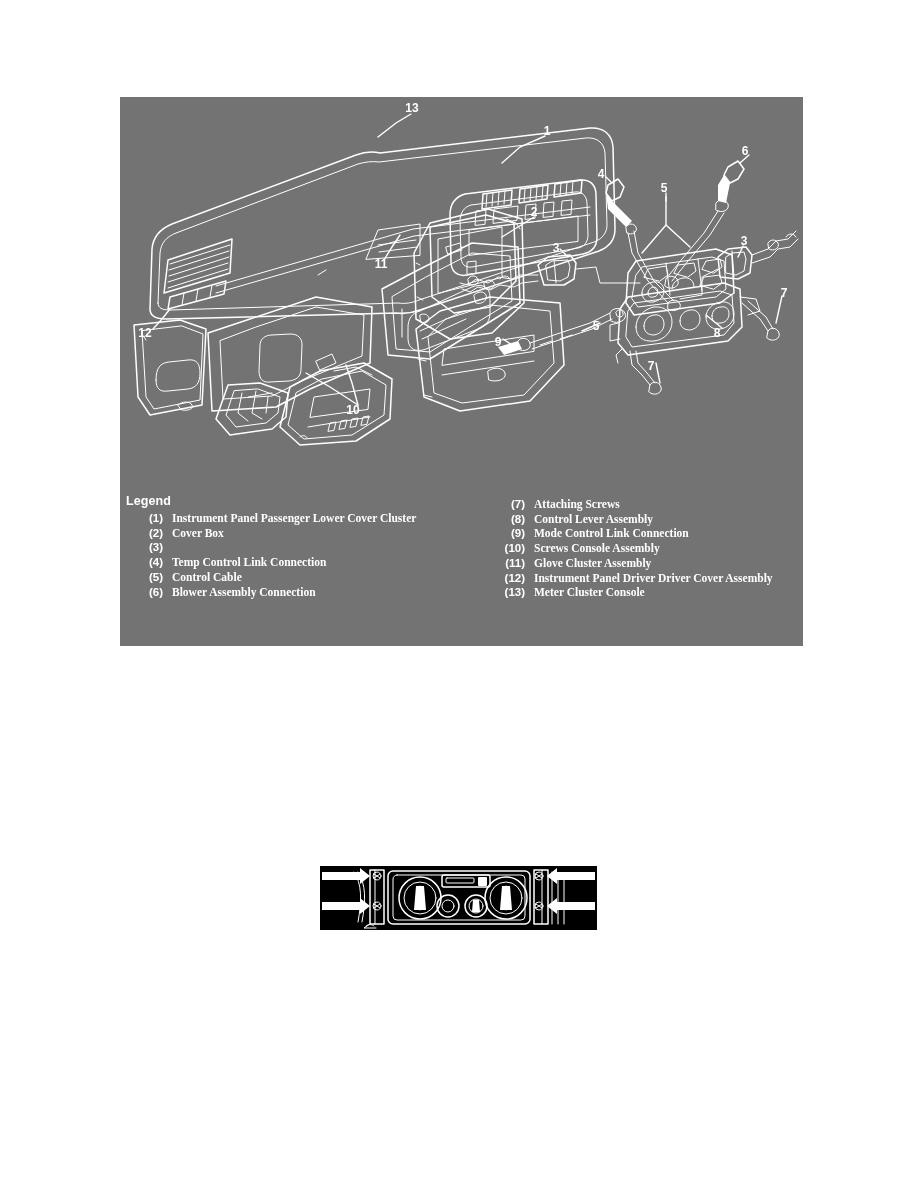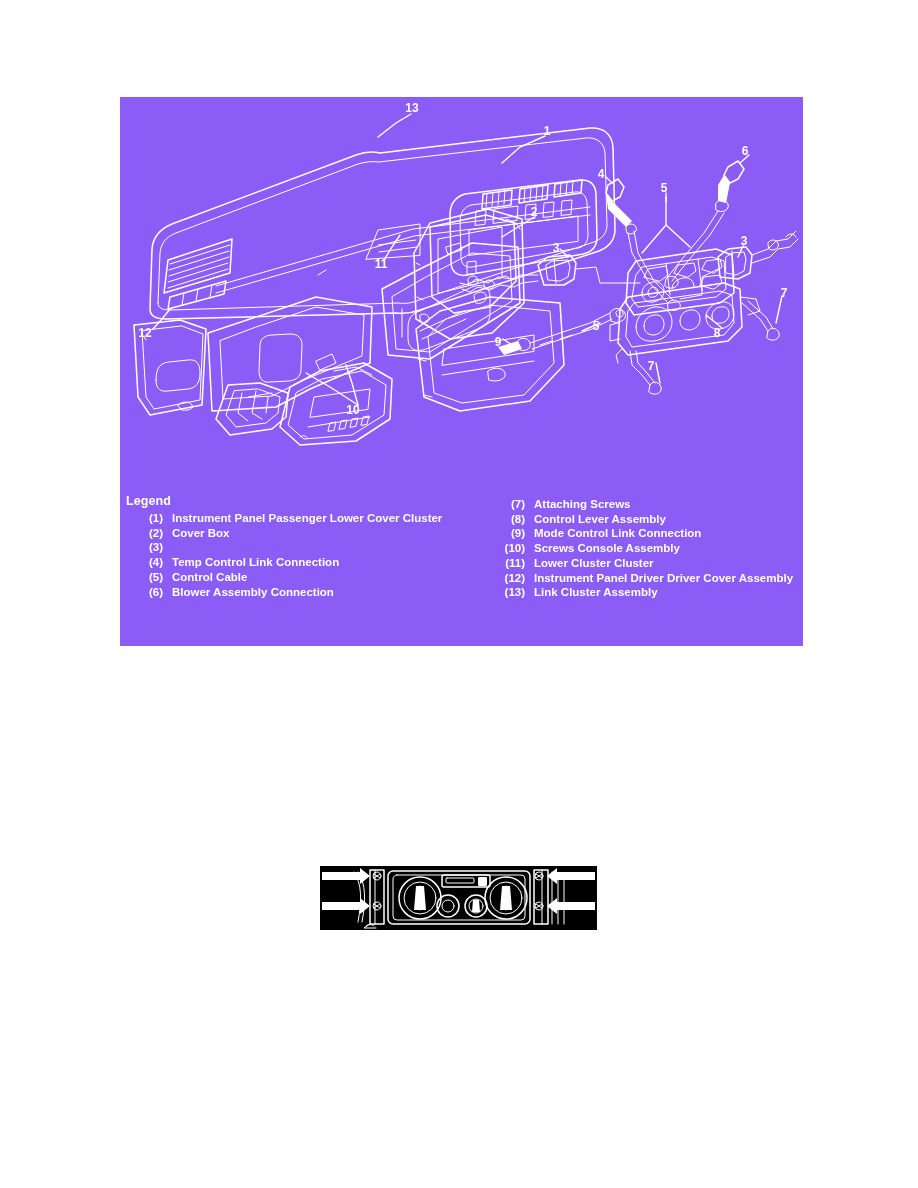--- a/index.html
+++ b/index.html
@@ -16,21 +16,21 @@
     overflow: hidden;
   }
 
   
   #figure-panel {
     position: absolute;
     left: 120px;
     top: 97px;
     width: 683px;
     height: 549px;
-    background: #8b5cf6;
+    background: #737373;
     overflow: hidden;
   }
 
   #figure-svg {
     position: absolute;
     left: 0;
     top: 0;
     width: 683px;
     height: 549px;
     display: block;
@@ -107,20 +107,21 @@
   }
   .legend-num {
     width: 34px;
     flex: 0 0 34px;
     text-align: right;
     padding-right: 9px;
     box-sizing: border-box;
   }
   .legend-text {
     flex: 1 1 auto;
+    font-family: Liberation Serif, serif;
   }
 
   
   #control-head-panel {
     position: absolute;
     left: 320px;
     top: 866px;
     width: 277px;
     height: 64px;
     background: #000000;
@@ -453,29 +454,29 @@
       <div class="legend-item">
         <span class="legend-num">(9)</span>
         <span class="legend-text">Mode Control Link Connection</span>
       </div>
       <div class="legend-item">
         <span class="legend-num">(10)</span>
         <span class="legend-text">Screws Console Assembly</span>
       </div>
       <div class="legend-item">
         <span class="legend-num">(11)</span>
-        <span class="legend-text">Lower Cluster Cluster</span>
+        <span class="legend-text">Glove Cluster Assembly</span>
       </div>
       <div class="legend-item">
         <span class="legend-num">(12)</span>
         <span class="legend-text">Instrument Panel Driver Driver Cover Assembly</span>
       </div>
       <div class="legend-item">
         <span class="legend-num">(13)</span>
-        <span class="legend-text">Link Cluster Assembly</span>
+        <span class="legend-text">Meter Cluster Console</span>
       </div>
     </div>
   </div>
 </div>
 
 <div id="control-head-panel">
   <svg id="control-head-svg" viewBox="0 0 277 64">
 
     <g>
       <rect class="ln" x="68" y="5" width="142" height="53" rx="5"></rect>

